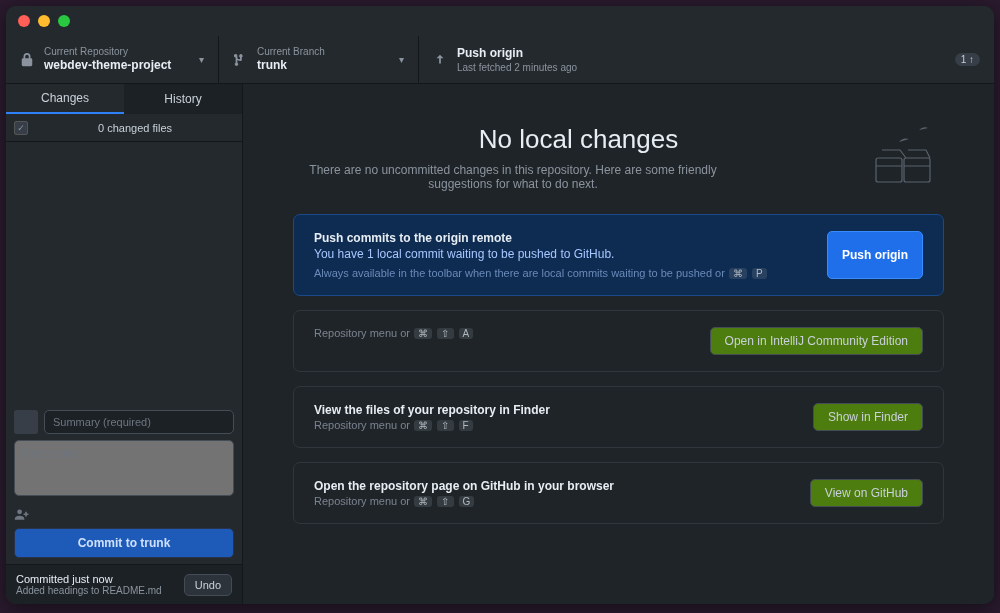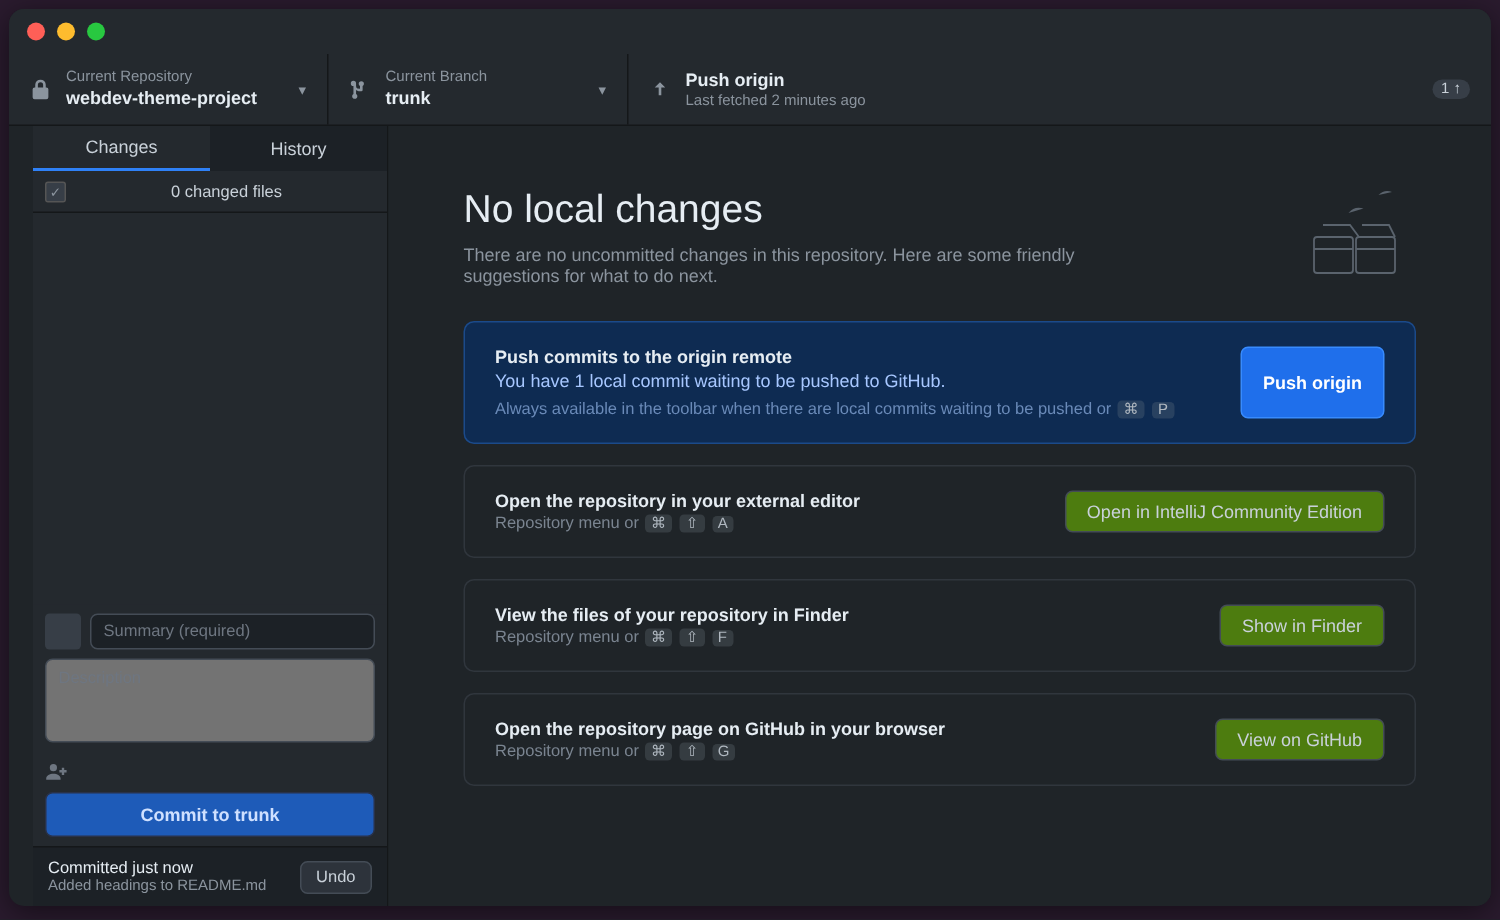--- a/index.html
+++ b/index.html
@@ -16,21 +16,21 @@
     .tool-section.repo { width: 213px; }
     .tool-section.branch { width: 200px; }
     .tool-section.push { flex: 1; border-right: none; }
     .tool-ico { color: #8b949e; margin-right: 10px; flex-shrink: 0; }
     .tool-txt { flex: 1; }
     .tool-label { font-size: 10px; color: #8b949e; line-height: 1.3; }
     .tool-value { font-size: 12px; color: #e6edf3; font-weight: 600; line-height: 1.3; }
     .tool-sub { font-size: 10px; color: #8b949e; }
     .chev { color: #8b949e; font-size: 10px; }
     .badge { background: #373e47; color: #c9d1d9; font-size: 10px; padding: 1px 6px; border-radius: 8px; margin-left: 10px; display: inline-flex; align-items: center; gap: 2px; }
-    .columns { display: flex; height: calc(100% - 78px); padding-left: 16px; }
+    .columns { display: flex; height: calc(100% - 78px); }
     .sidebar { width: 237px; background: #24292e; display: flex; flex-direction: column; border-right: 1px solid #141719; }
     .tabs { display: flex; height: 30px; }
     .tab { flex: 1; font-size: 12px; color: #c9d1d9; display: flex; align-items: center; justify-content: center; cursor: pointer; background: #1c2126; }
     .tab.active { border-bottom: 2px solid #2f81f7; background: #24292e; }
     .changes-row { height: 28px; display: flex; align-items: center; padding: 0 8px; font-size: 11px; color: #c9d1d9; border-bottom: 1px solid #141719; }
     .cbx { width: 14px; height: 14px; background: #373e47; border: 1px solid #555; border-radius: 2px; margin-right: 8px; display: flex; align-items: center; justify-content: center; font-size: 9px; color: #8b949e; }
     .ch-txt { flex: 1; text-align: center; }
     .filler { flex: 1; }
     .commit-area { padding: 6px 8px; background: #24292e; }
     .avatar-row { display: flex; gap: 6px; margin-bottom: 6px; }
@@ -41,21 +41,21 @@
     .desc::placeholder { color: #6e7681; }
     .add-co { color: #6e7681; font-size: 14px; padding: 2px 0 6px; cursor: pointer; }
     .commit-btn { width: 100%; background: #1e5bb8; border: 1px solid #29324a; border-radius: 5px; padding: 7px; font-size: 12px; color: #cfe0ff; font-weight: 600; cursor: pointer; }
     .recent { background: #1c2126; padding: 8px 10px; display: flex; align-items: center; border-top: 1px solid #141719; }
     .recent-txt { flex: 1; }
     .recent-l1 { font-size: 11px; color: #e6edf3; font-weight: 400; }
     .recent-l2 { font-size: 10px; color: #8b949e; }
     .undo-btn { background: #2d333b; border: 1px solid #444c56; border-radius: 5px; padding: 4px 10px; font-size: 11px; color: #c9d1d9; cursor: pointer; }
     .main { flex: 1; background: #1f2428; padding: 40px 50px 20px; overflow: auto; }
     .hero { display: flex; align-items: flex-start; margin-bottom: 20px; }
-    .hero-txt { flex: 1; }
+    .hero-txt { flex: 1; text-align: center; }
     .hero h1 { font-size: 26px; color: #e6edf3; font-weight: 400; margin-bottom: 8px; }
     .hero p { font-size: 12px; color: #8b949e; max-width: 440px; }
     .hero-art { width: 80px; height: 70px; position: relative; }
     .card { border: 1px solid #30363d; border-radius: 7px; padding: 16px 20px; display: flex; gap: 16px; margin-bottom: 14px; background: #1f2428; }
     .card.blue { background: #0e2b52; border-color: #1b4a8a; }
     .card-body { flex: 1; }
     .card-title { font-size: 12px; color: #e6edf3; font-weight: 600; margin-bottom: 2px; }
     .card-sub { font-size: 12px; color: #c9d1d9; margin-bottom: 6px; }
     .card.blue .card-sub { color: #a7c7ff; }
     .card-hint { font-size: 11px; color: #7a8490; }
@@ -176,21 +176,20 @@
             <span>Always available in the toolbar when there are local commits waiting to be pushed or </span>
             <span class="kbd">⌘</span>
             <span class="kbd">P</span>
           </div>
         </div>
         <button class="action-btn primary">Push origin</button>
       </div>
 
       <div class="card">
         <div class="card-body">
-          <div class="card-title">Open the repository in your external editor</div>
           <div class="card-hint">
             <span>Repository menu or </span>
             <span class="kbd">⌘</span>
             <span class="kbd">⇧</span>
             <span class="kbd">A</span>
           </div>
         </div>
         <button class="action-btn">Open in IntelliJ Community Edition</button>
       </div>
 

